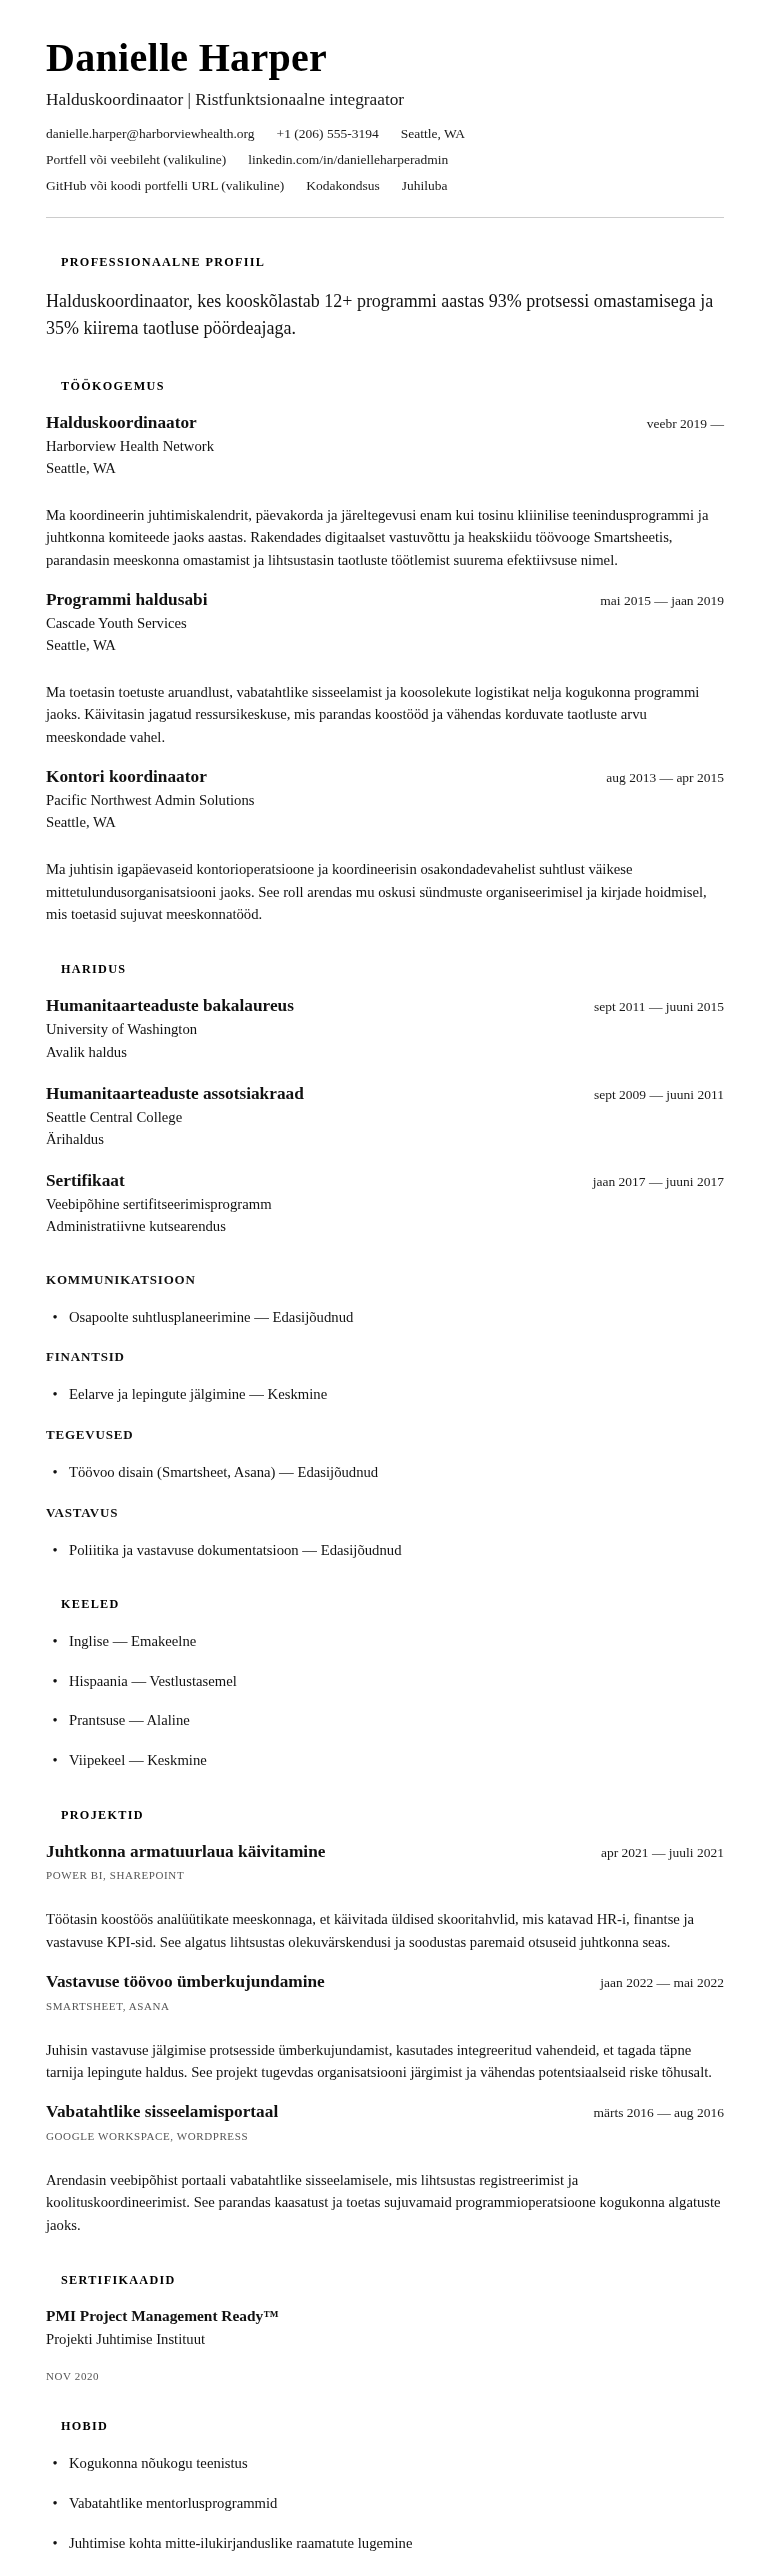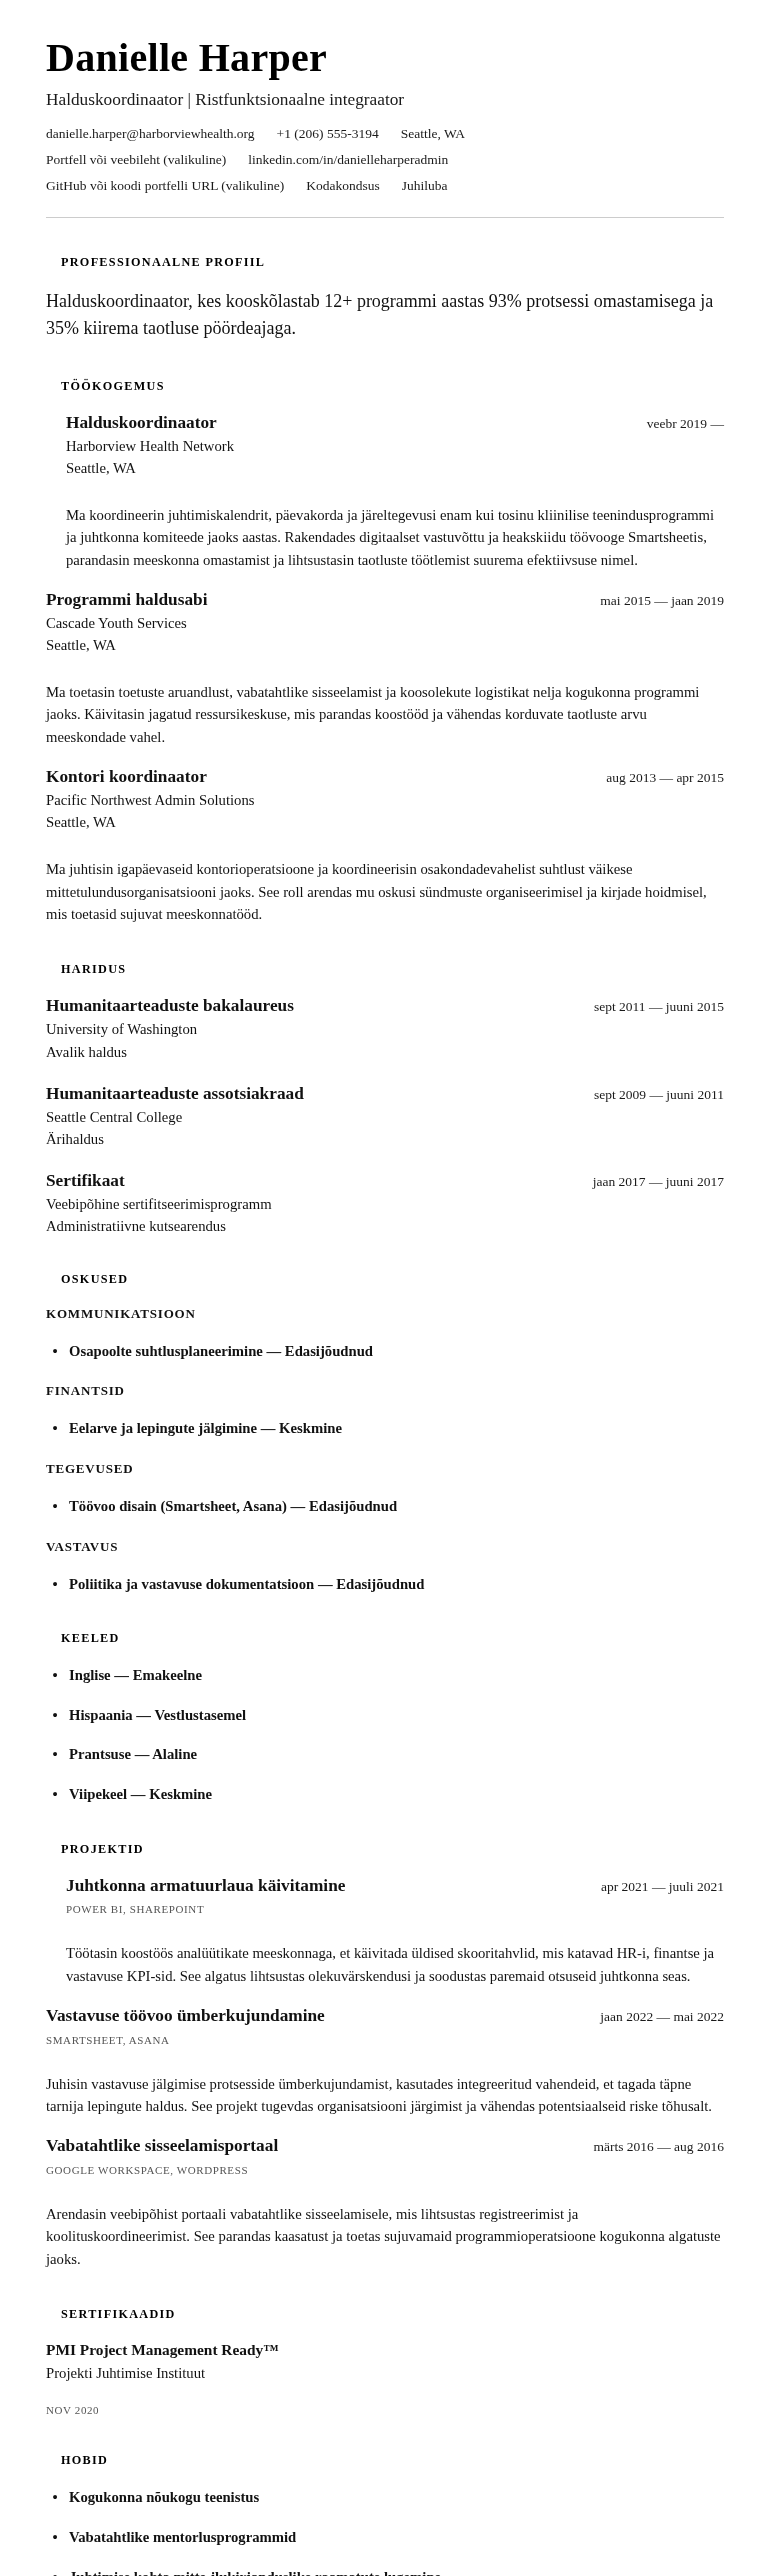--- a/index.html
+++ b/index.html
@@ -13,36 +13,36 @@
   .contact-row { display: flex; flex-wrap: wrap; gap: 5.1px 22px; margin-top: 10px; font-size: 13.5px; color: #1a1a1a; }
 
   .divider { border: 0; border-top: 0.6px solid #cccccc; margin: 23px 0 0 0; }
 
   .section { margin-top: 37px; }
   .section-heading { font-size: 12.2px; font-weight: 700; letter-spacing: 1.3px; margin: 15px; color: #000; }
 
   .profile-text { font-size: 18px; line-height: 1.5; margin: 18px 0 0 0; }
 
   .entry { margin-top: 19px; }
-  .section-heading + .entry { margin-top: 19px; margin-left: 20px; }
+  .section-heading + .entry { margin-top: 19px; }
   .entry-head { display: flex; justify-content: space-between; align-items: baseline; gap: 15.4px; }
   .entry-title { font-size: 17.3px; font-weight: 700; margin: 0; }
   .entry-dates { font-size: 13.5px; white-space: nowrap; color: #1a1a1a; }
   .entry-line { font-size: 14.7px; margin-top: 5.1px; }
   .entry-desc { font-size: 14.7px; line-height: 1.52; margin: 27px 0 0 0; }
 
   .edu-entry { margin-top: 23px; }
   .section-heading + .edu-entry { margin-top: 19px; }
 
   .skill-cat { margin-top: 22px; }
   .section-heading + .skill-cat { margin-top: 19px; }
   .skill-cat-heading { font-size: 13px; font-weight: 700; letter-spacing: 0.8px; margin: 0; }
 
   ul.bullets { list-style: none; margin: 10.3px 0 0 0; padding: 0; font-size: 14.7px; }
-  ul.bullets li { position: relative; padding-left: 23px; margin-top: 19px; line-height: 1.4; font-weight: bold; }
+  ul.bullets li { position: relative; padding-left: 23px; margin-top: 19px; line-height: 1.4; }
   ul.bullets li::before { content: "\2022"; position: absolute; left: 6.4px; top: 0; }
 
   .tools-line { font-size: 11px; letter-spacing: 0.6px; color: #555555; margin-top: 7.7px; }
 
   .cert-entry { margin-top: 19px; }
   .cert-name { font-size: 15.4px; font-weight: 700; margin: 0; }
   .cert-issuer { font-size: 14.7px; margin-top: 6.4px; }
   .cert-date { font-size: 11px; letter-spacing: 0.6px; color: #555555; margin-top: 22px; }
 </style>
 </head>
@@ -137,21 +137,20 @@
       <div class="entry-head">
         <h3 class="entry-title">Sertifikaat</h3>
         <span class="entry-dates">jaan 2017 — juuni 2017</span>
       </div>
       <div class="entry-line">Veebipõhine sertifitseerimisprogramm</div>
       <div class="entry-line">Administratiivne kutsearendus</div>
     </article>
   </section>
 
   <section class="section">
-    <h2 class="section-heading">OSKUSED</h2>
 
     <div class="skill-cat">
       <h3 class="skill-cat-heading">KOMMUNIKATSIOON</h3>
       <ul class="bullets">
         <li>Osapoolte suhtlusplaneerimine — Edasijõudnud</li>
       </ul>
     </div>
 
     <div class="skill-cat">
       <h3 class="skill-cat-heading">FINANTSID</h3>

